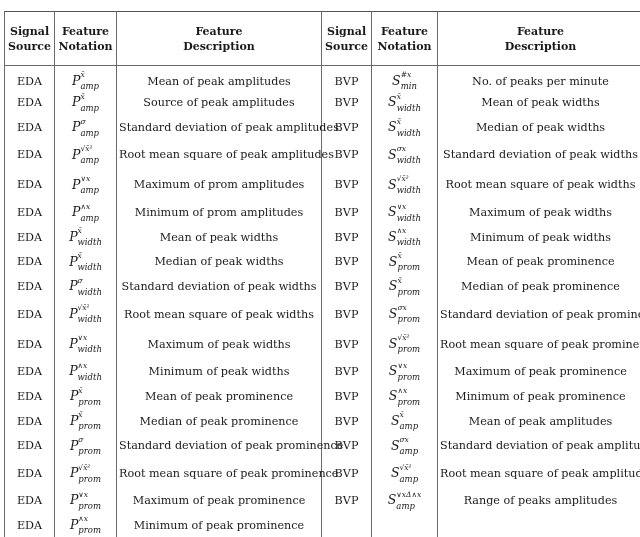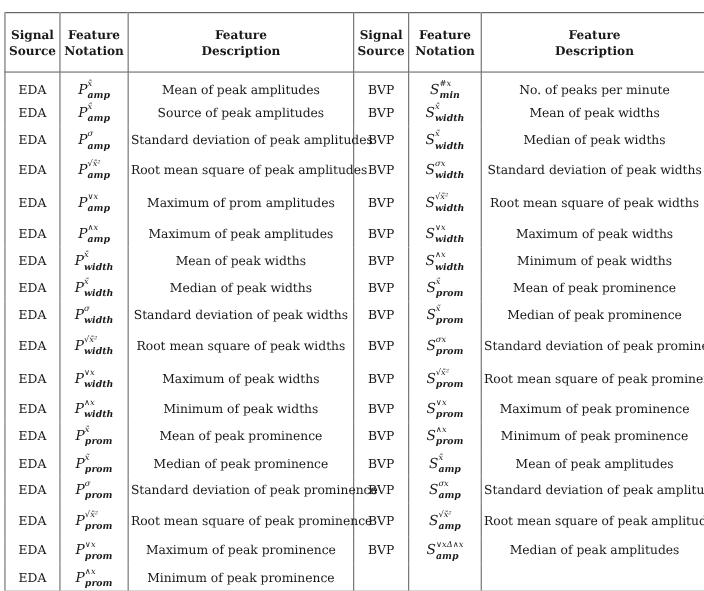--- a/index.html
+++ b/index.html
@@ -42,21 +42,21 @@
     font-size: 12px;
     display: inline-block;
     position: relative;
   }
   .note .base { font-size: 12.5px; }
   .note .scripts {
     display: inline-flex; flex-direction: column; vertical-align: middle;
     line-height: 8px; text-align: left; margin-left: 0px;
   }
   .note .sup { font-size: 7.5px; font-style: italic; position: relative; top: -2px; }
-  .note .sub { font-size: 8.5px; font-style: italic; position: relative; top: 1px; font-weight: bold; }
+  .note .sub { font-size: 8.5px; font-style: italic; position: relative; top: 1px; }
   .sep { border-left: 1.4px solid #555 !important; }
   .col-src { width: 50px; }
   .col-not { width: 62px; }
   .col-desc { width: 205px; }
   .col-src2 { width: 50px; }
   .col-not2 { width: 66px; }
   .col-desc2 { width: 206px; }
 </style>
 </head>
 <body>
@@ -151,21 +151,21 @@
                 <span class="sub">width</span>
               </span></span></td>
           <td><span>Root mean square of peak widths</span></td>
         </tr>
         <tr class="">
           <td><span>EDA</span></td>
           <td><span class="note"><span class="base">P</span><span class="scripts">
                 <span class="sup">∧x</span>
                 <span class="sub">amp</span>
               </span></span></td>
-          <td><span>Maximum of peak amplitudes</span></td>
+          <td><span>Minimum of prom amplitudes</span></td>
           <td class="sep"><span>BVP</span></td>
           <td><span class="note"><span class="base">S</span><span class="scripts">
                 <span class="sup">∨x</span>
                 <span class="sub">width</span>
               </span></span></td>
           <td><span>Maximum of peak widths</span></td>
         </tr>
         <tr class="">
           <td><span>EDA</span></td>
           <td><span class="note"><span class="base">P</span><span class="scripts">
@@ -311,21 +311,21 @@
           <td><span class="note"><span class="base">P</span><span class="scripts">
                 <span class="sup">∨x</span>
                 <span class="sub">prom</span>
               </span></span></td>
           <td><span>Maximum of peak prominence</span></td>
           <td class="sep"><span>BVP</span></td>
           <td><span class="note"><span class="base">S</span><span class="scripts">
                 <span class="sup">∨xΔ∧x</span>
                 <span class="sub">amp</span>
               </span></span></td>
-          <td><span>Median of peak amplitudes</span></td>
+          <td><span>Range of peaks amplitudes</span></td>
         </tr>
         <tr class="">
           <td><span>EDA</span></td>
           <td><span class="note"><span class="base">P</span><span class="scripts">
                 <span class="sup">∧x</span>
                 <span class="sub">prom</span>
               </span></span></td>
           <td><span>Minimum of peak prominence</span></td>
           <td class="sep"><span></span></td>
           <td><span class="note"><span class="base"></span><span class="scripts">

